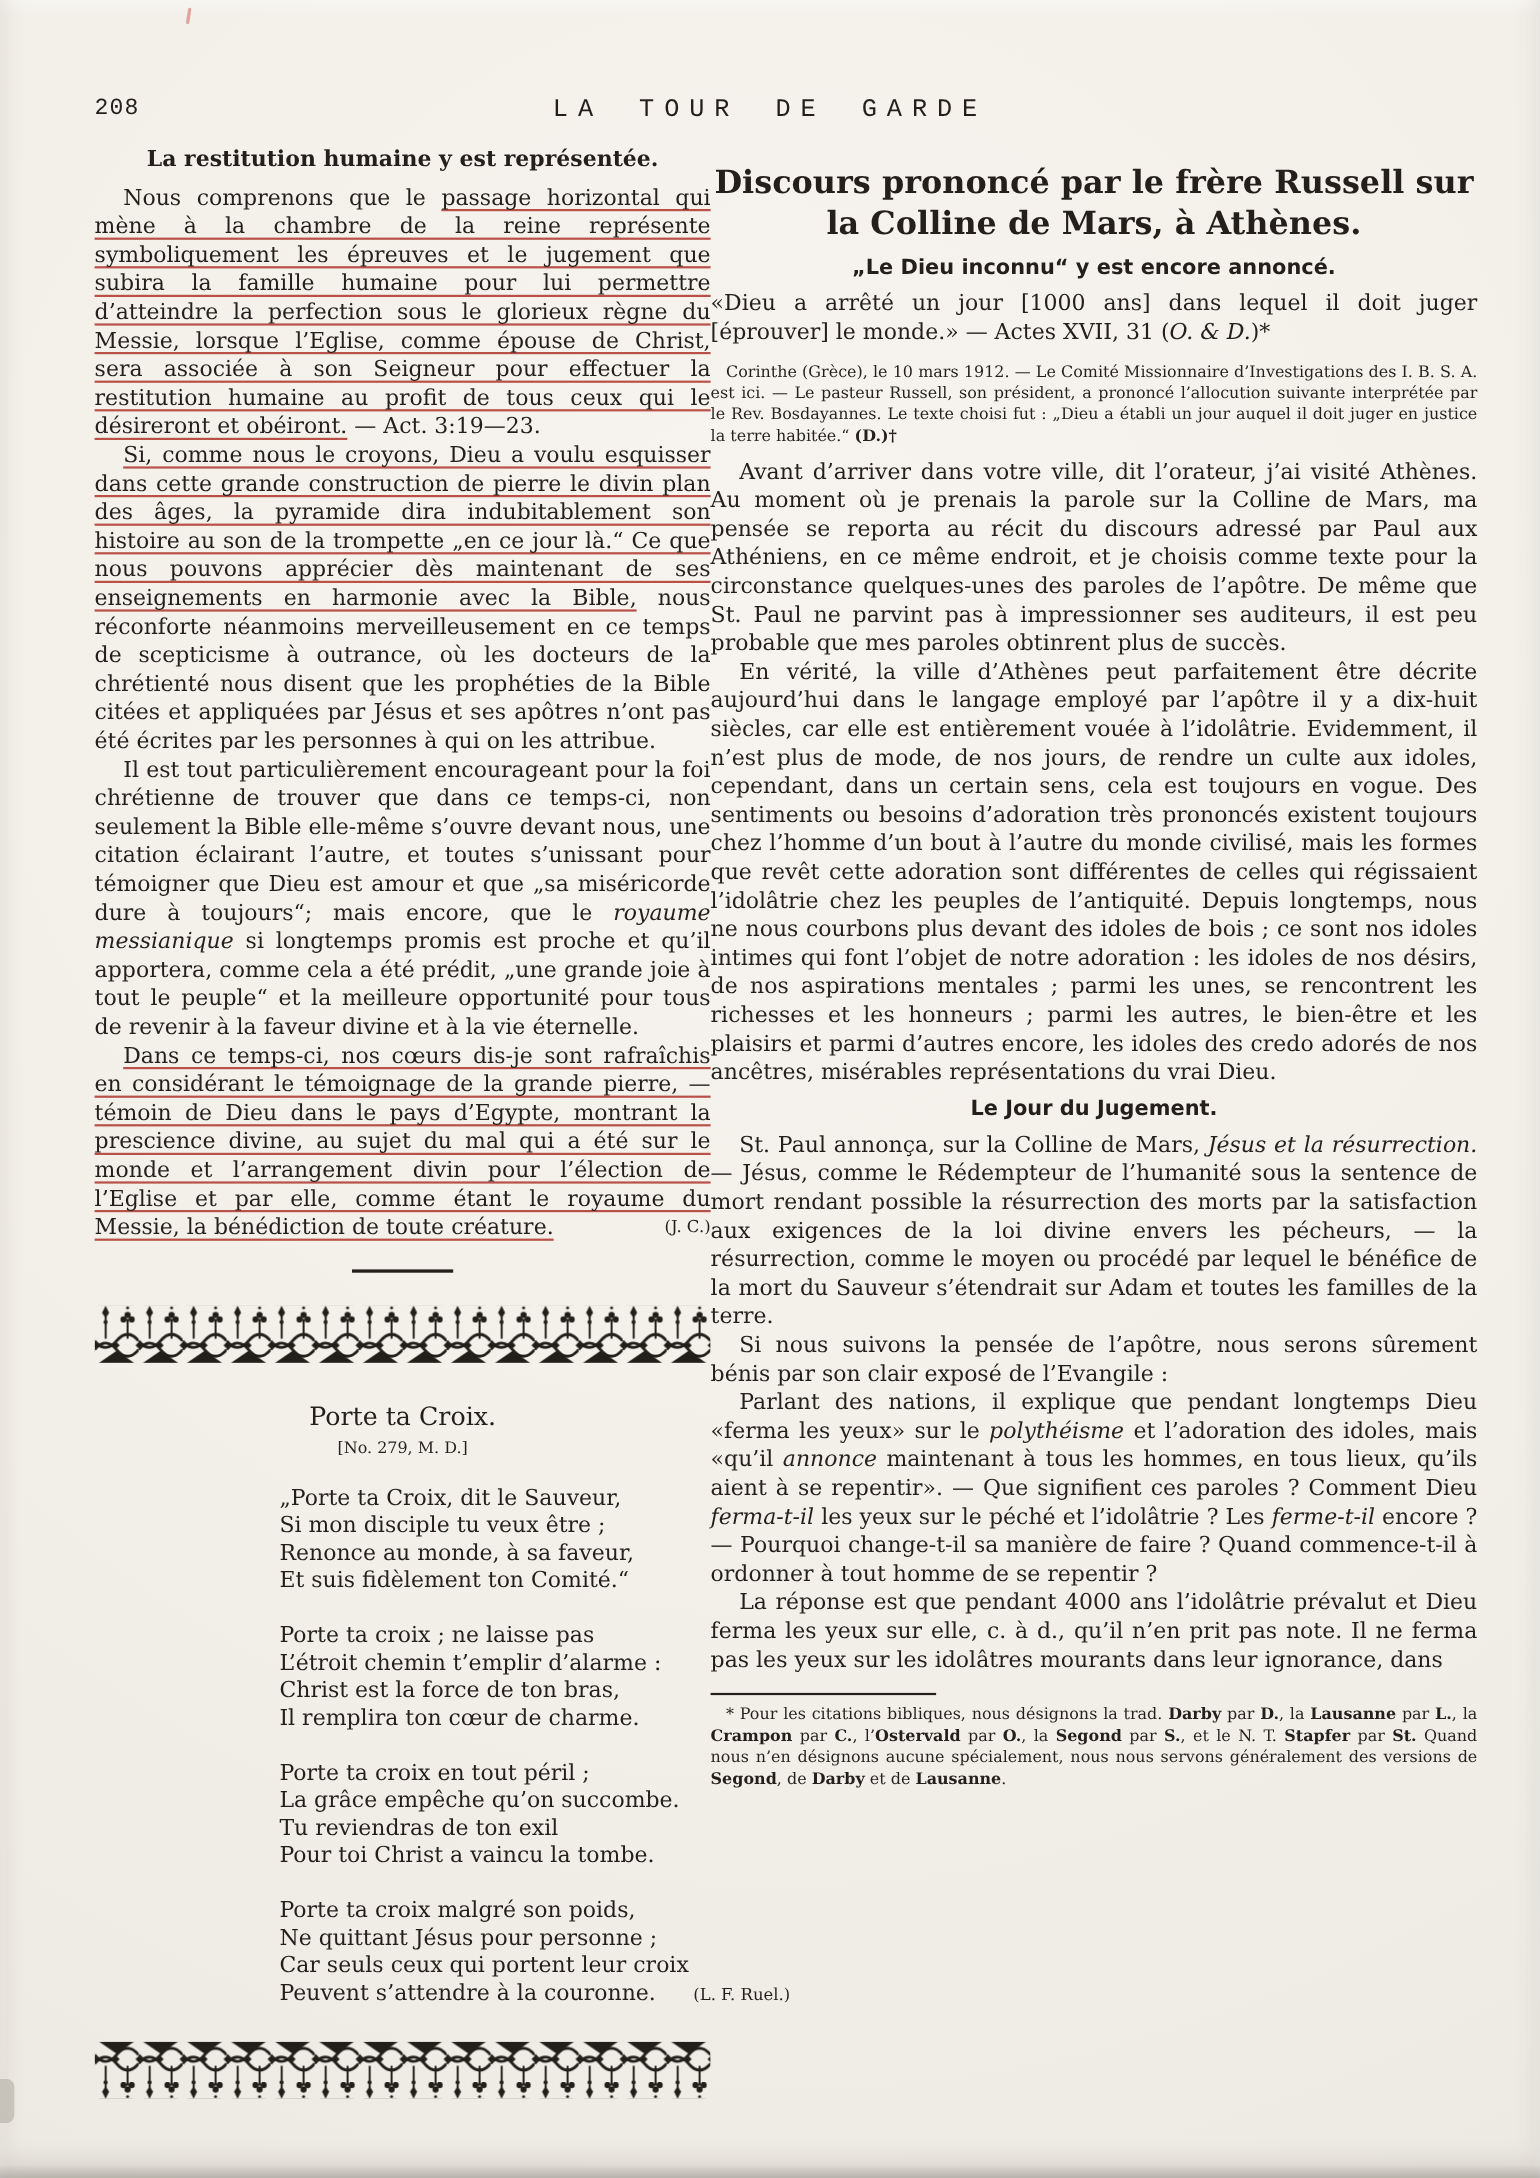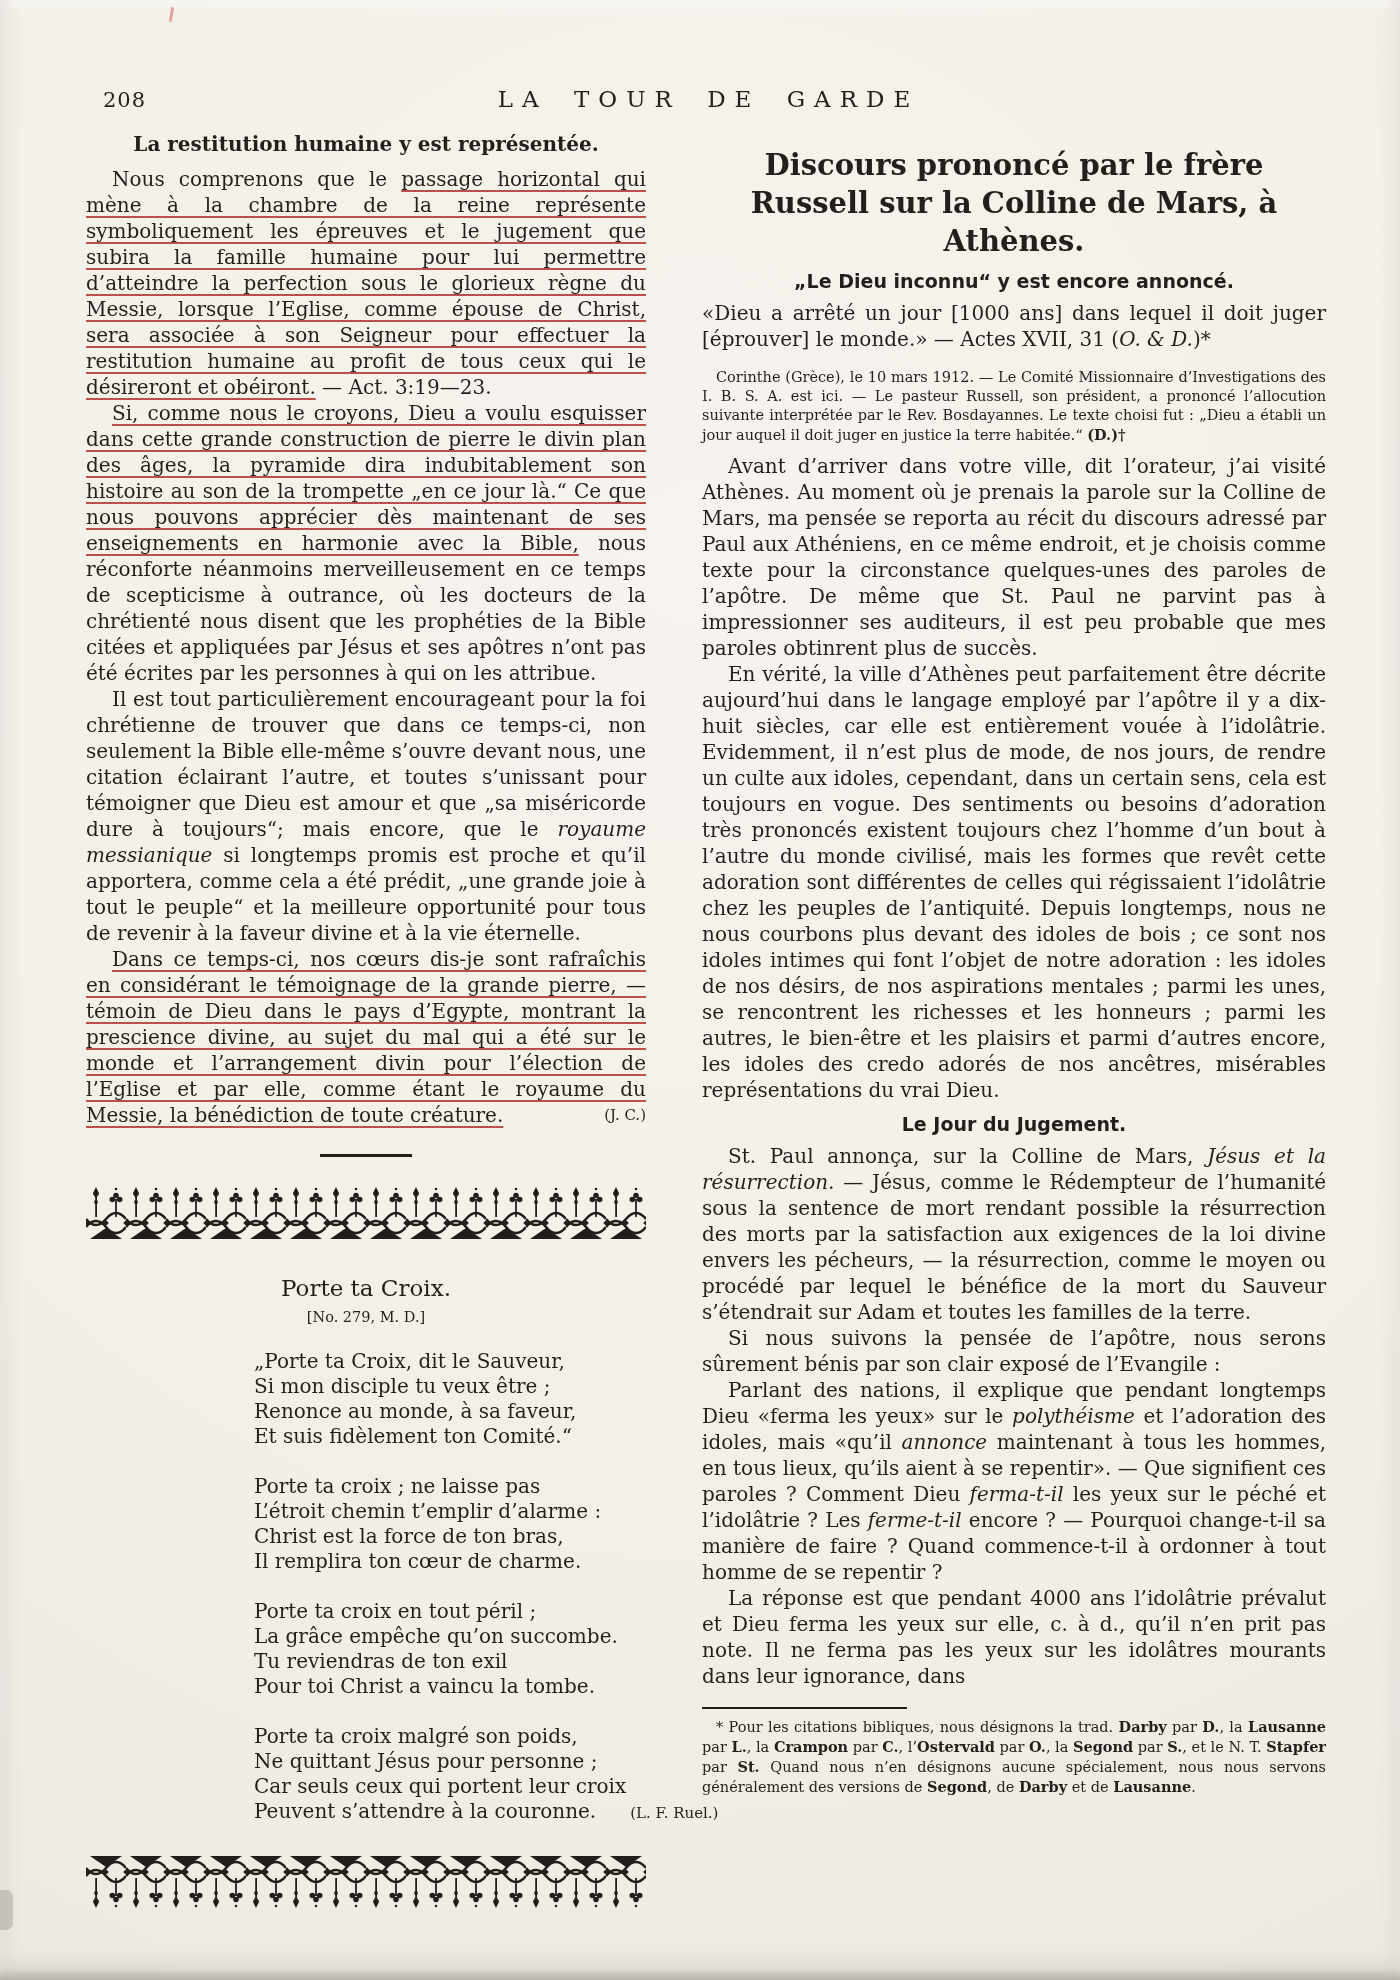--- a/index.html
+++ b/index.html
@@ -5,25 +5,25 @@
   html,body{margin:0;padding:0;background:#d9d6cf;}
   .page{
     position:relative;width:1400px;height:1980px;overflow:hidden;
     background:
       radial-gradient(130% 95% at 50% 28%, #f7f4ef 0%, #f2efe8 55%, #eae7e0 100%);
     color:#241f1a;
     font-family:"DejaVu Serif", serif;
     box-shadow: inset 0 -14px 22px rgba(85,80,70,.16), inset 0 6px 10px rgba(255,255,255,.5);
   }
   
-  .page-header{position:absolute;top:86px;left:17px;right:0;height:34px;}
+  .page-header{position:absolute;top:86px;left:0;right:0;height:34px;font-family:Liberation Mono, monospace;}
   .page-number{position:absolute;left:86px;top:2px;font-size:21px;letter-spacing:1px;}
   .masthead{text-align:center;font-size:23px;letter-spacing:9px;word-spacing:10px;}
   
-  .columns{position:absolute;top:128px;left:86px;right:74px;display:flex;gap:56px;}
+  .columns{position:absolute;top:128px;left:86px;right:57px;display:flex;}
   .col-left{flex:0 0 560px;width:560px;}
   .col-right{flex:1;min-width:0;}
   
   .body-p{font-size:20px;line-height:26px;text-align:justify;margin:0;text-indent:26px;}
   .left-heading{font-size:20px;font-weight:bold;text-align:center;margin:4px 0 10px;}
   .seg-u{text-decoration:underline;text-decoration-color:rgba(177,58,49,.88);
          text-decoration-thickness:1.8px;text-underline-offset:3.5px;text-decoration-skip-ink:none;}
   .seg-i{font-style:italic;}
   .seg-b{font-weight:bold;}
   .seg-sig{float:right;font-size:15px;line-height:26px;text-indent:0;}

